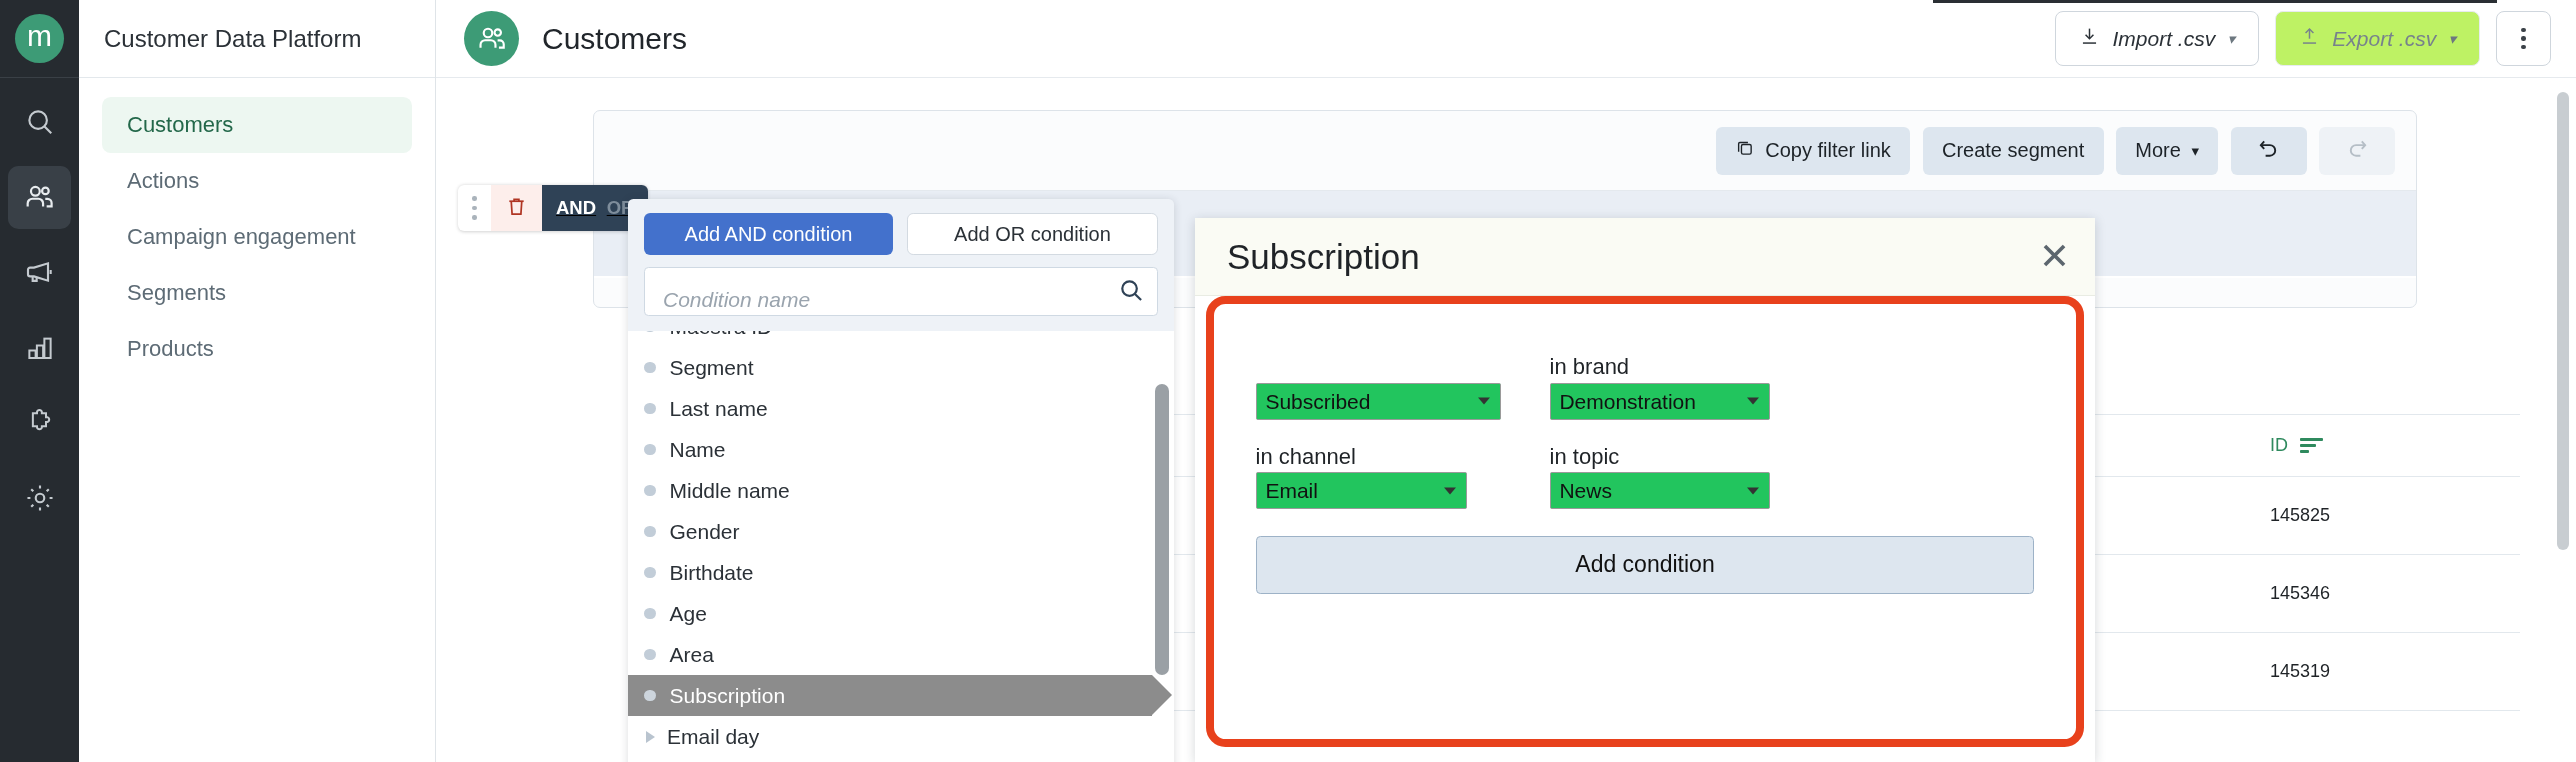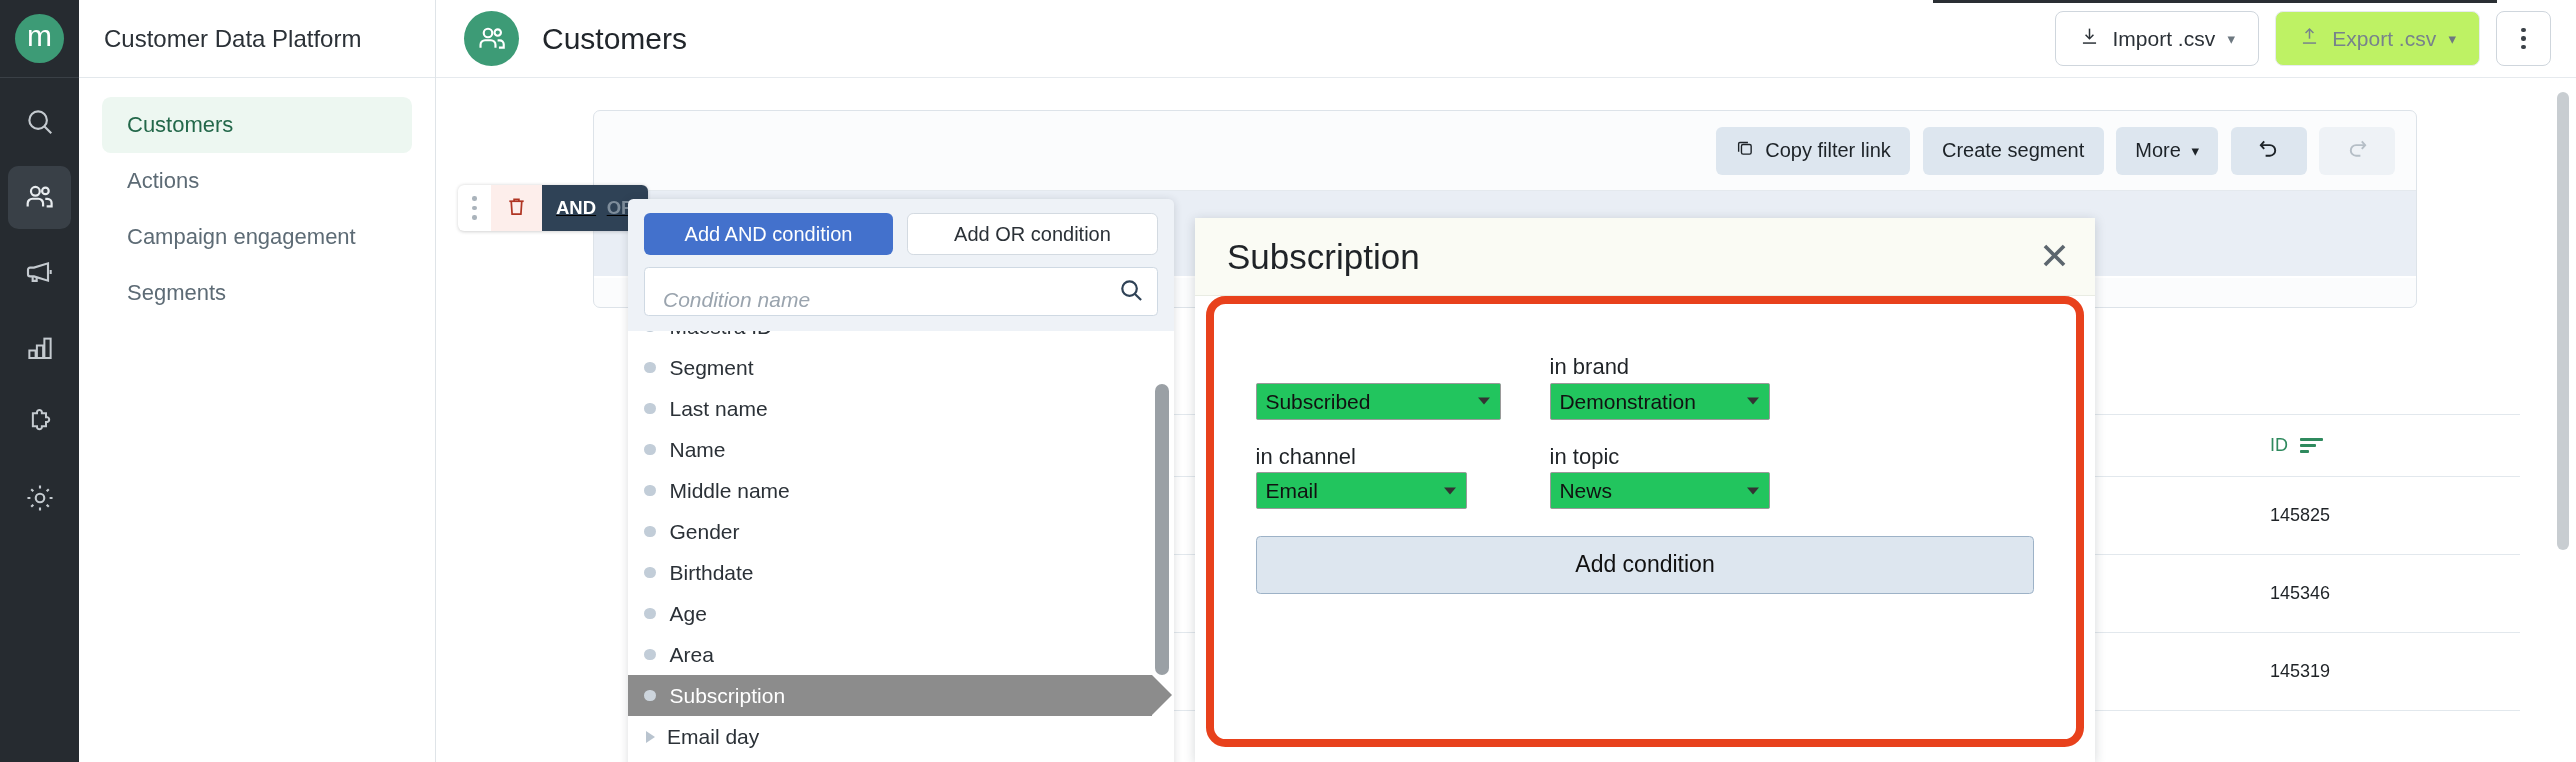--- a/index.html
+++ b/index.html
@@ -73,21 +73,21 @@
   }
   #page-icon {
     width: 55px; height: 55px; border-radius: 50%;
     background: #3d9b76;
     display: flex; align-items: center; justify-content: center;
     margin-right: 23px; flex: none;
   }
   #page-title { font-size: 30px; color: #21262b; }
 
   #header-actions {
-    margin-left: auto; display: flex; align-items: center; gap: 16px;
+    margin-left: auto; display: flex; align-items: center; gap: 16px; font-style: italic;
   }
   .hdr-btn {
     height: 55px; display: flex; align-items: center; gap: 12.3px;
     padding: 0 23px; border-radius: 8px;
     font-size: 21px; color: #2b3137;
     border: 0.9px solid #cfd6dd; background: #fff;
     white-space: nowrap;
   }
   .hdr-btn.muted {
     background: #bef264; border-color: #e7ebef; color: #77828c;
@@ -413,20 +413,23 @@
     </div>
     <div class="nav-item">
       <span>Actions</span>
     </div>
     <div class="nav-item">
       <span>Campaign engagement</span>
     </div>
     <div class="nav-item">
       <span>Segments</span>
     </div>
+    <div class="nav-item">
+      <span>Products</span>
+    </div>
   </div>
 </div>
 
 <div id="main">
 
   <div id="tab-stub"></div>
 
   <div id="page-header">
     <div id="page-icon">
       <svg width="32" height="32" viewBox="0 0 24 24" fill="none" stroke="#ffffff" stroke-width="1.6">

